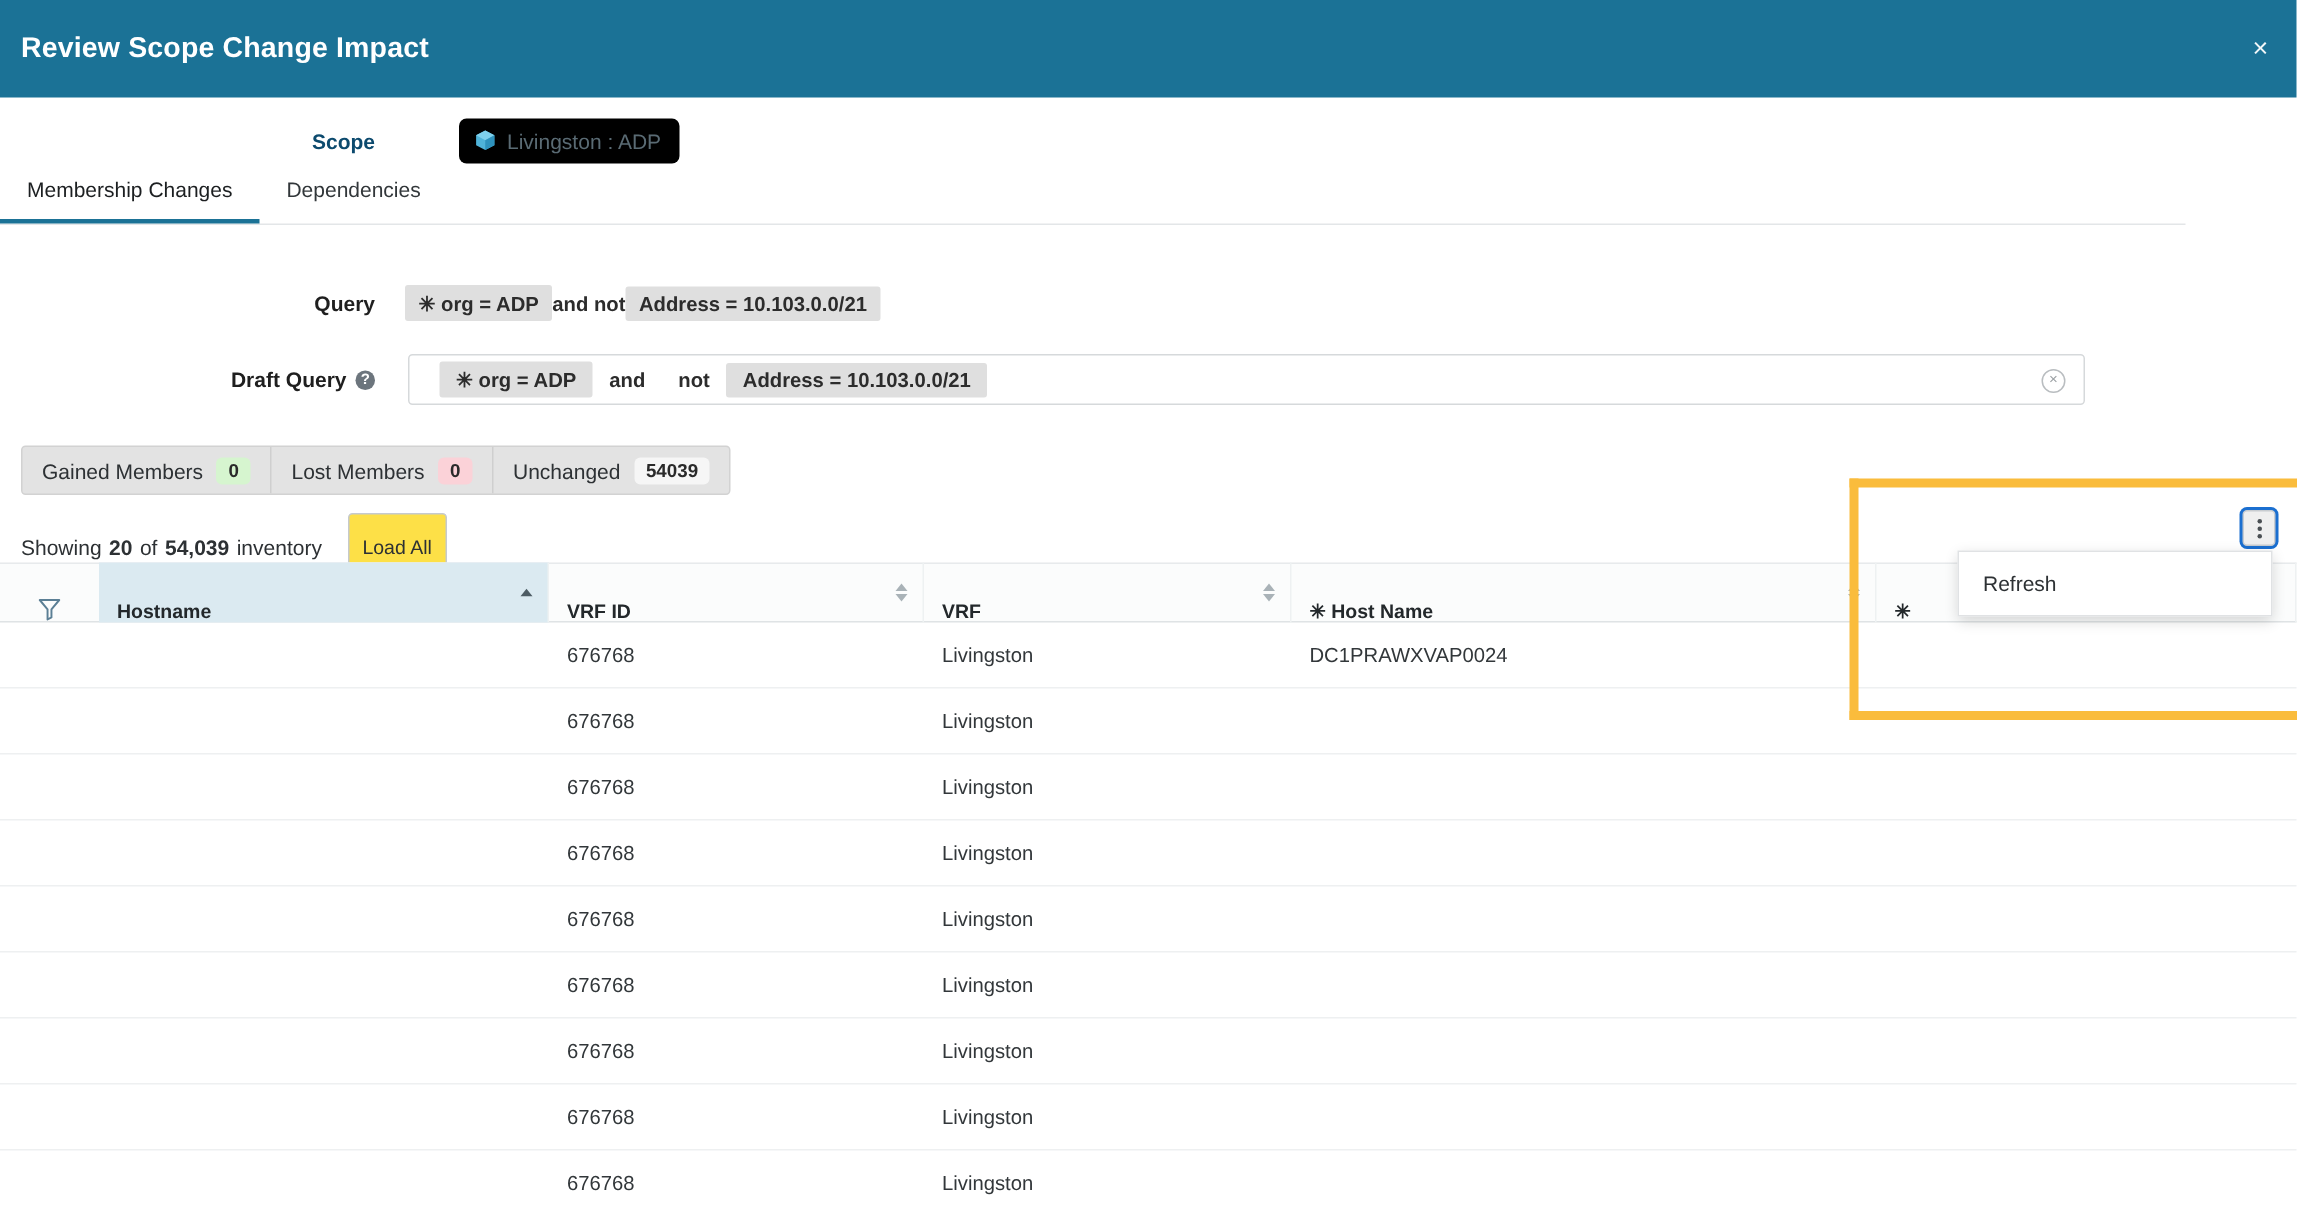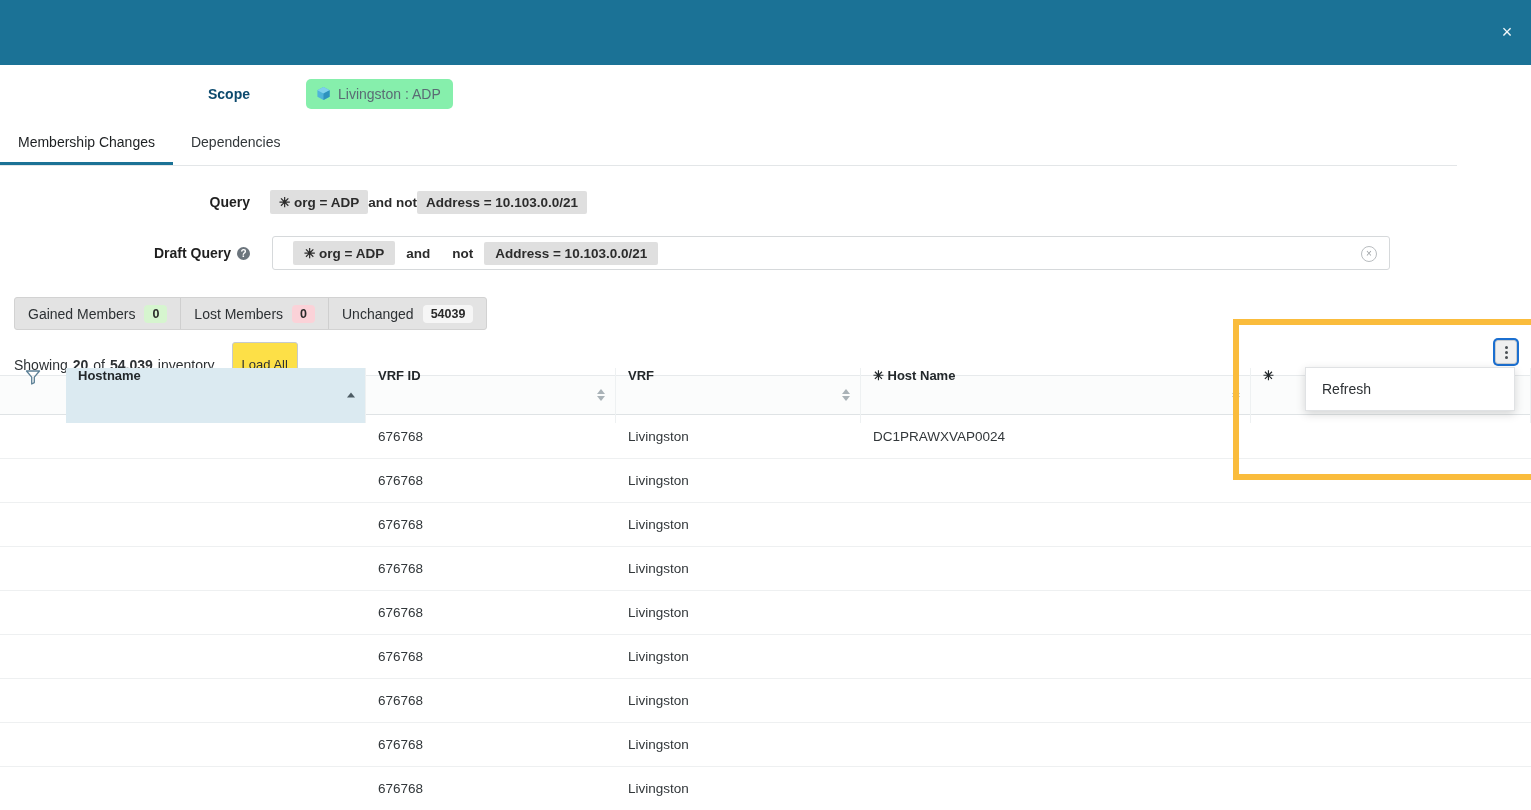--- a/index.html
+++ b/index.html
@@ -42,33 +42,33 @@
     display: flex; align-items: center;
   }
   .scope-label {
     width: 250px; text-align: right;
     font-size: 14px; font-weight: bold; color: #0c4a6e;
     padding-right: 0;
   }
   .scope-chip {
     margin-left: 56px;
     height: 30px;
-    background: #86efac;
+    background: #000000;
     border-radius: 5px;
     display: flex; align-items: center;
     padding: 0 12px 0 10px;
     font-size: 14px;
     color: #5a6b74;
     cursor: pointer;
   }
   .cube-icon { width: 15px; height: 15px; margin-right: 7px; display:block; }
 
   
   .tabs {
-    position: absolute; left: 0; top: 122px;
+    position: absolute; left: 0; top: 106px;
     width: 1457px; height: 44px;
     border-bottom: 1px solid #e3e6e8;
     display: flex; align-items: flex-start;
   }
   .tab {
     height: 43px;
     padding: 0 18px;
     display: flex; align-items: center;
     font-size: 14px; color: #32373a;
     cursor: pointer;
@@ -195,22 +195,22 @@
     width: 1531px;
   }
   .thead {
     display: flex; align-items: center;
     height: 40px;
     border-top: 1px solid #e7eaec;
     border-bottom: 1px solid #dfe3e5;
     background: #fbfcfc;
   }
   .th {
-    height: 55px;
-    display: flex; align-items: flex-start;
+    height: 40px;
+    display: flex; align-items: flex-end;
     font-size: 13px; font-weight: bold; color: #23282b;
     padding: 0 12px;
     position: relative;
     cursor: pointer;
     border-right: 1px solid #eef1f2;
   }
   .th.filtercell {
     width: 66px; justify-content: center; padding: 0;
     border-right: none; cursor: pointer;
   }
@@ -285,20 +285,21 @@
     padding: 7px 16px;
     font-size: 14px; color: #2d3134;
     cursor: pointer;
     white-space: nowrap;
   }
 </style>
 </head>
 <body>
 
 <div class="modal-header">
+  <div class="modal-title">Review Scope Change Impact</div>
   <div class="modal-close">×</div>
 </div>
 
 <div class="scope-row">
   <div class="scope-label">Scope</div>
   <div class="scope-chip">
     <span>
       <svg class="cube-icon" viewBox="0 0 16 16" xmlns="http://www.w3.org/2000/svg">
         <path d="M8 1 L14.5 4.5 L14.5 11.5 L8 15 L1.5 11.5 L1.5 4.5 Z" fill="#4fb3d9"></path>
         <path d="M8 1 L14.5 4.5 L8 8 L1.5 4.5 Z" fill="#7fd0ec"></path>

